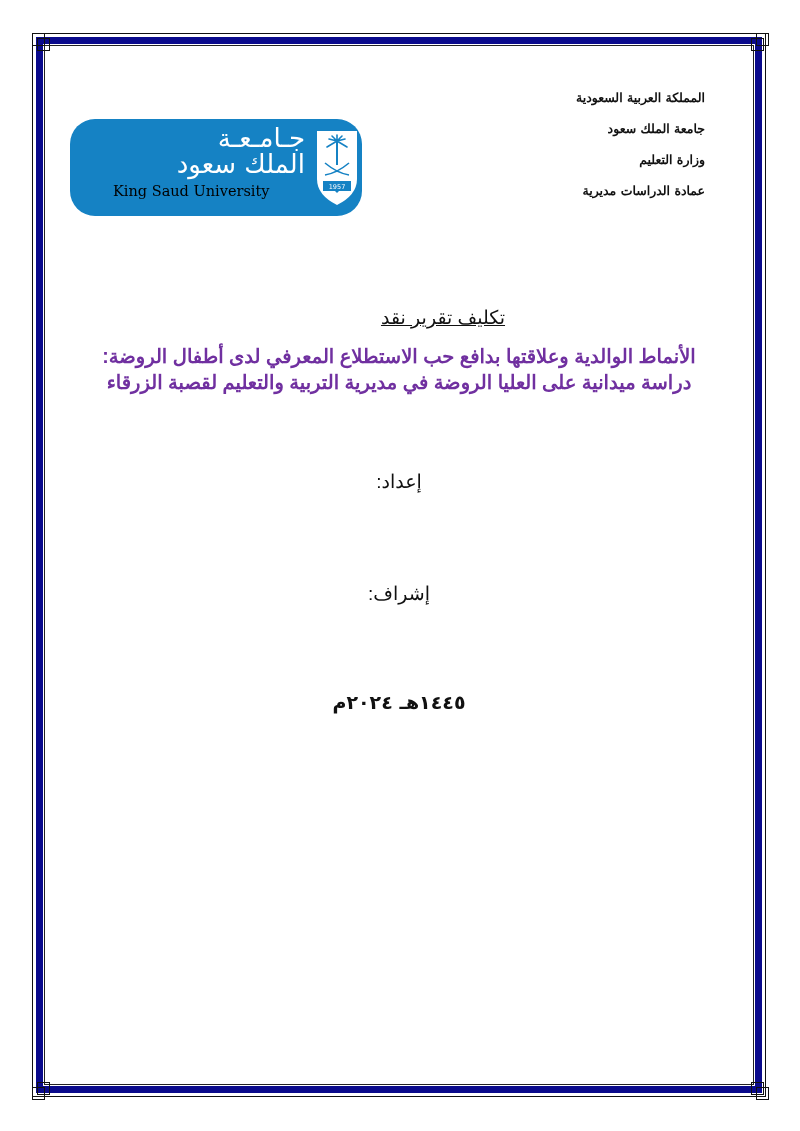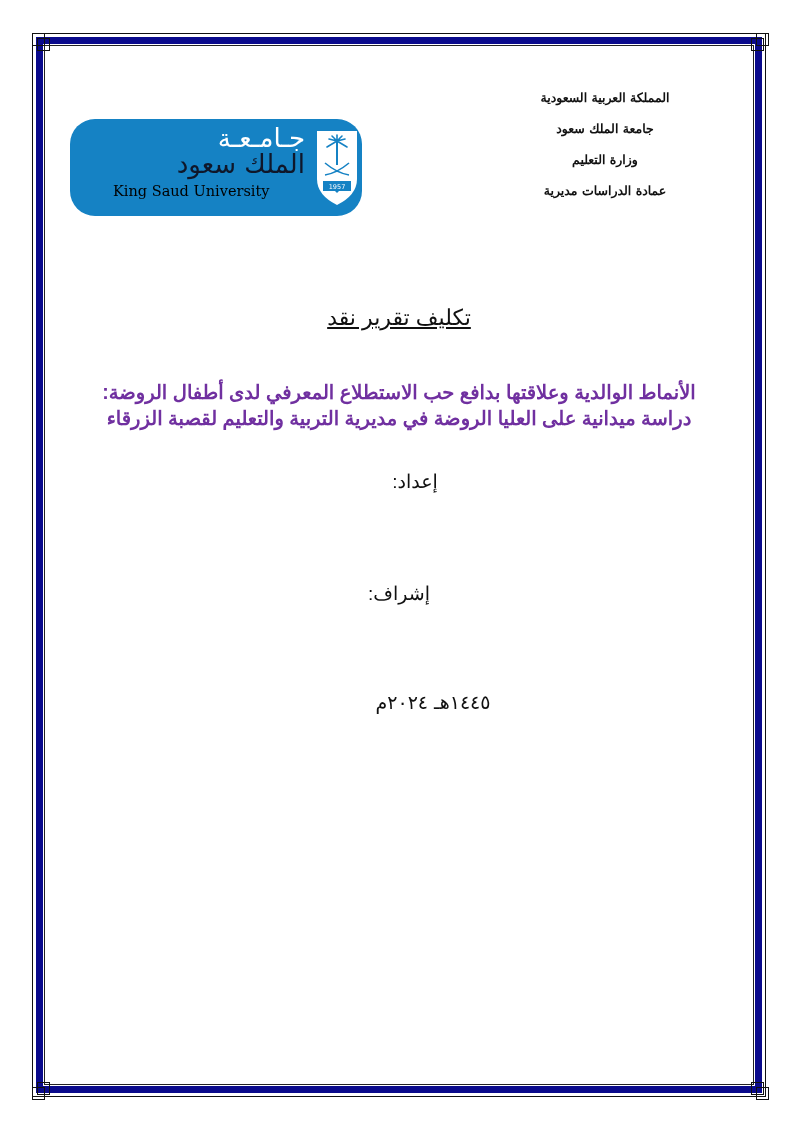--- a/index.html
+++ b/index.html
@@ -30,59 +30,59 @@
     .corner-box.bl2 { left: 37px; bottom: 36px; }
     .corner-box.br { right: 31px; bottom: 31px; }
     .corner-box.br2 { right: 36px; bottom: 36px; }
 
     
     .institution {
       position: absolute; right: 95px; top: 86px; width: 200px;
       direction: rtl; text-align: center;
       font-family: "DejaVu Serif", serif; font-weight: bold; font-size: 12.5px; color: #111;
     }
-    .institution div { height: 31px; line-height: 24px; }
+    .institution div { height: 31px; line-height: 24px; text-align: right; }
 
     
     .logo {
       position: absolute; left: 70px; top: 119px; width: 292px; height: 97px;
       background: #1582c4;
       border-radius: 25px;
     }
     .logo .ar1 {
       position: absolute; left: 40px; top: 4px; width: 195px; text-align: right;
       color: #fff; font-family: "DejaVu Sans", sans-serif; font-size: 26px; line-height: 30px; direction: rtl; letter-spacing: 6px;
     }
     .logo .ar2 {
       position: absolute; left: 40px; top: 30px; width: 195px; text-align: right;
-      color: #0f172a; font-family: "DejaVu Sans", sans-serif; font-size: 26px; line-height: 30px; direction: rtl;
+      color: #ffffff; font-family: "DejaVu Sans", sans-serif; font-size: 26px; line-height: 30px; direction: rtl;
     }
     .logo .en {
       position: absolute; left: 43px; top: 63px; width: 200px;
       color: #000000; font-family: "DejaVu Serif", serif; font-size: 14.5px; line-height: 18px; white-space: nowrap;
     }
     .logo .shield {
       position: absolute; left: 245px; top: 8px; width: 44px; height: 80px;
     }
 
     
     .center-text {
       position: absolute; left: 44px; width: 710px; direction: rtl; text-align: center;
       font-family: "Liberation Sans", sans-serif; color: #111;
     }
-    .assignment { top: 306px; font-size: 22px; line-height: 24px; }
+    .assignment { top: 306px; font-size: 19px; line-height: 24px; padding-left: 44px; }
     .assignment span { text-decoration: underline; }
     .title {
-      top: 343px; font-size: 19.5px; font-weight: bold; color: #7030a0; line-height: 26px; margin-top: 36px;
+      top: 343px; font-size: 19.5px; font-weight: bold; color: #7030a0; line-height: 26px;
     }
-    .prepared { top: 470px; font-size: 19px; line-height: 24px; padding-left: 16px; }
+    .prepared { top: 470px; font-size: 19px; line-height: 24px; }
     .supervision { top: 582px; font-size: 19px; line-height: 24px; text-align: center; }
     .date {
-      top: 690px; font-size: 19px; font-weight: normal; line-height: 24px;
-      font-family: "DejaVu Sans", sans-serif; letter-spacing: 2px; padding-left: 34px;
+      top: 690px; font-size: 19px; font-weight: bold; line-height: 24px;
+      font-family: "DejaVu Sans", sans-serif; letter-spacing: 2px;
     }
   </style>
 </head>
 <body>
 
 <div class="page">
 
   <div class="border-outer"></div>
   <div class="border-blue"></div>
   <div class="border-inner"></div>

